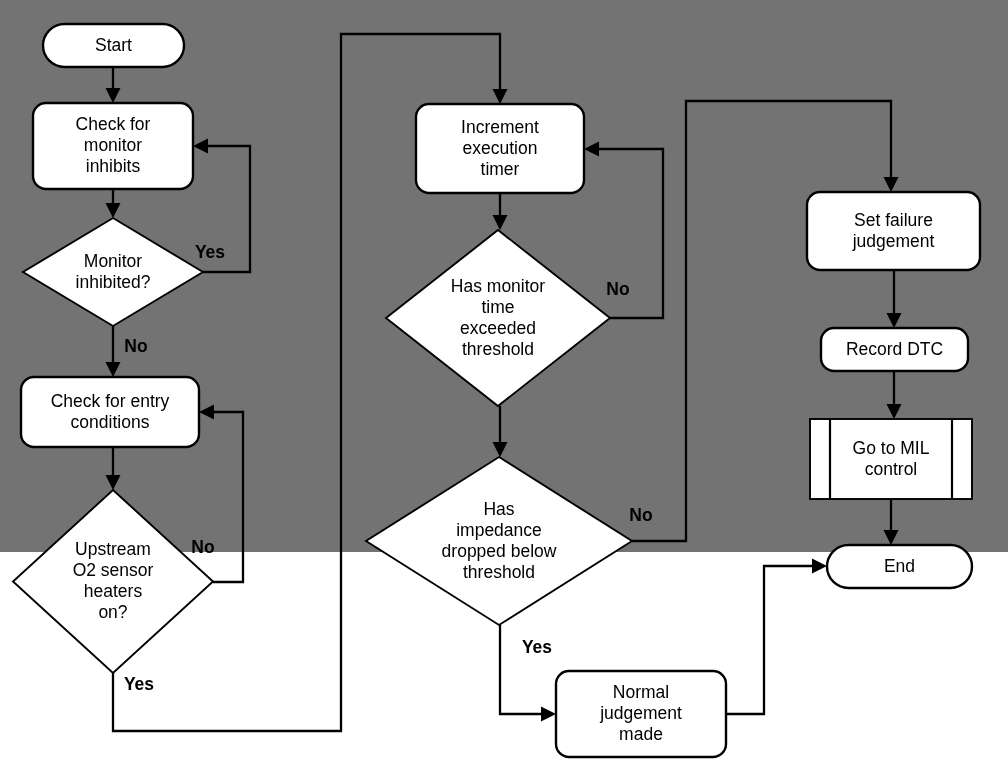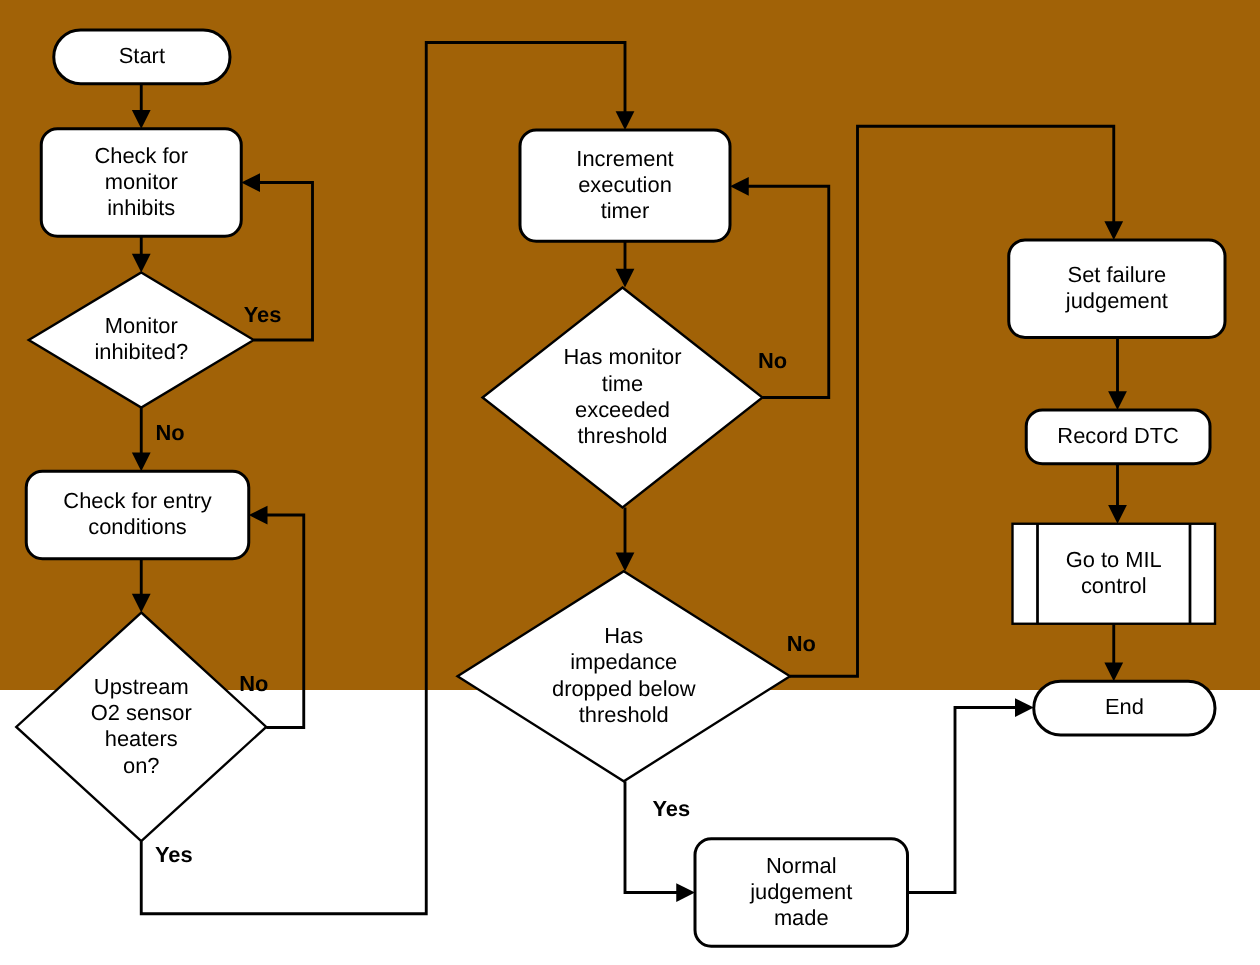--- a/index.html
+++ b/index.html
@@ -11,21 +11,21 @@
   body {
     width: 1008px;
     height: 772px;
     font-family: "Liberation Sans", sans-serif;
     overflow: hidden;
   }
   #flowchart-root {
     position: relative;
     width: 1008px;
     height: 552px;
-    background: #a16207;
+    background: #737373;
   }
   svg#flow-svg {
     position: absolute;
     left: 0;
     top: 0;
     width: 1008px;
     height: 772px;
     display: block;
   }
   .node-shape {

